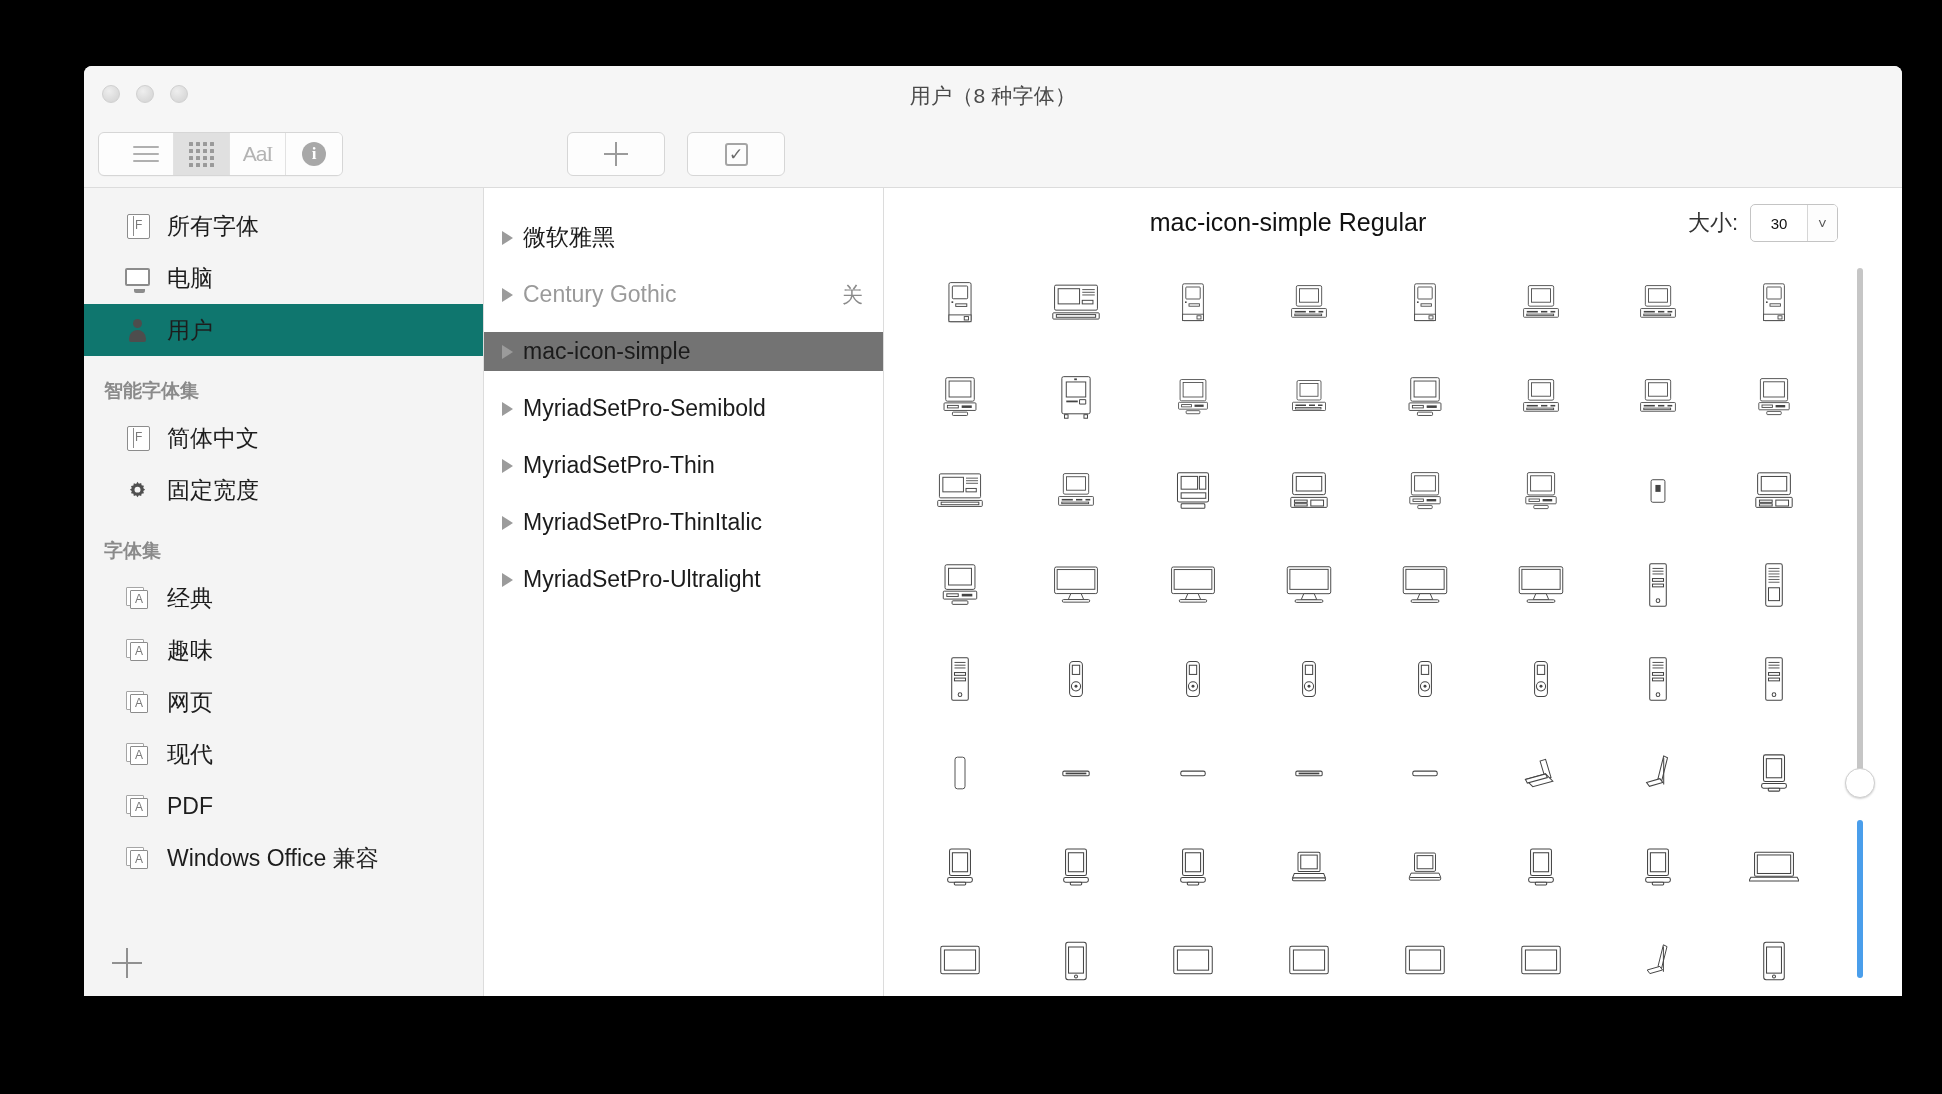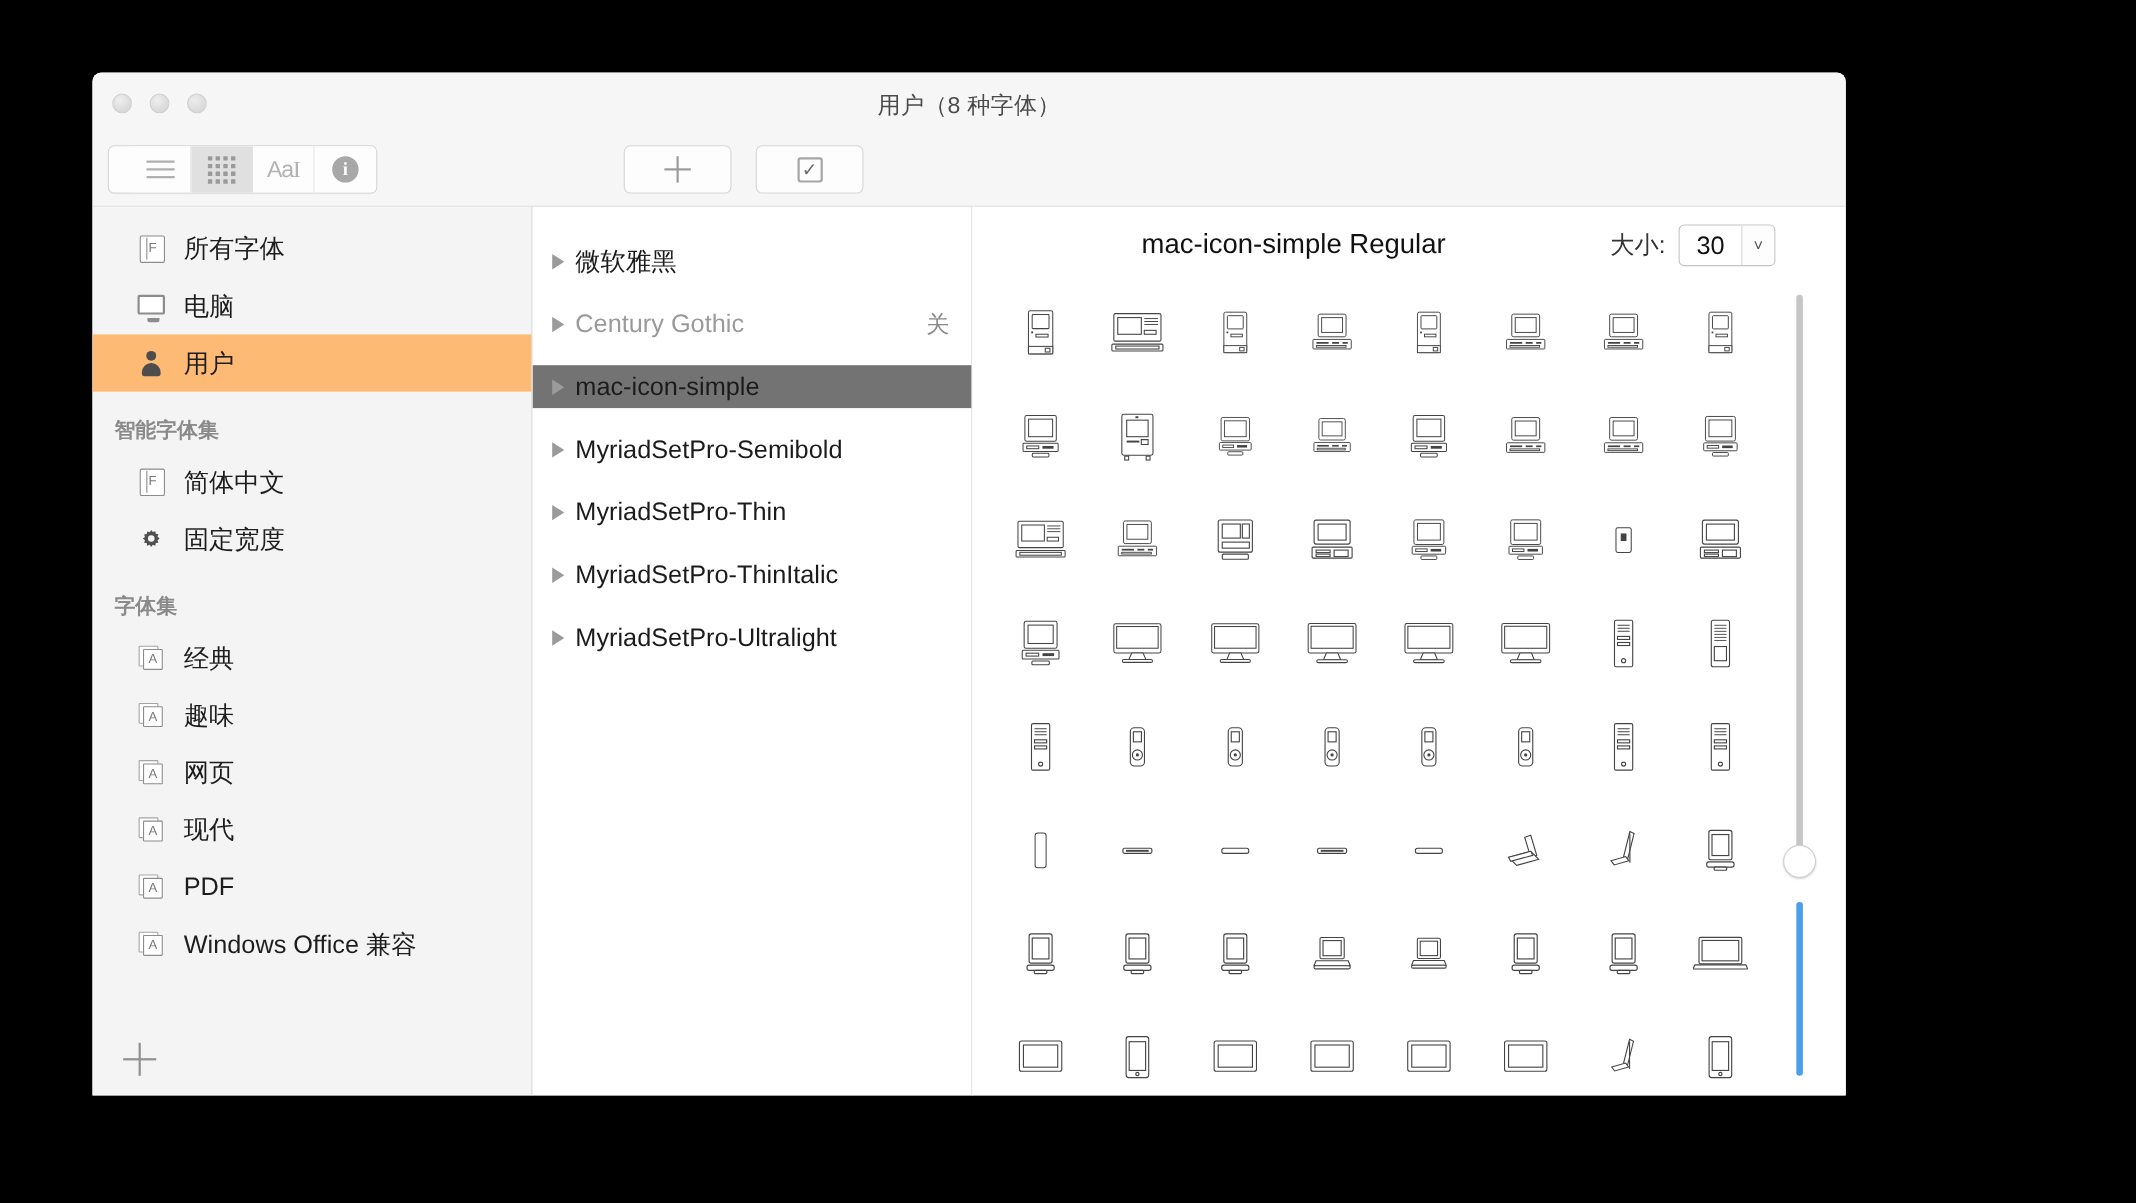--- a/index.html
+++ b/index.html
@@ -6,21 +6,21 @@
   html, body {
     width: 1942px; height: 1094px;
     background: #000; overflow: hidden;
     font-family: "Liberation Sans", sans-serif;
     -webkit-font-smoothing: antialiased;
   }
 
   #window {
     position: absolute;
     left: 84px; top: 66px;
-    width: 1594px; height: 930px;
+    width: 1818px; height: 930px;
     background: #ffffff;
     border-radius: 8px 8px 0 0;
     overflow: hidden;
     box-shadow: 0 0 1px rgba(0,0,0,.35);
   }
 
   
   #titlebar {
     position: relative;
     height: 56px;
@@ -129,21 +129,21 @@
   #sidebar {
     width: 400px; background: #f4f4f4;
     border-right: 1px solid #dcdcdc;
     position: relative; padding-top: 12px;
   }
   .side-item {
     display: flex; align-items: center;
     height: 52px; padding-left: 40px; gap: 16px;
     font-size: 23px; color: #1d1d1d;
   }
-  .side-item.selected { background: #fdba74; }
+  .side-item.selected { background: #0f766e; }
   .side-section {
     font-size: 19px; color: #8a8a8a; font-weight: bold;
     padding: 22px 0 8px 20px;
   }
   .side-label { white-space: nowrap; }
 
   
   .ic { width: 27px; height: 27px; position: relative; flex: 0 0 27px; }
   .ic-book {
     width:23px; height:25px; border:1.8px solid #8c8c8c; border-radius:2px;
@@ -239,21 +239,21 @@
     display:flex; align-items:center; gap:12px;
   }
   #size-label { font-size:22px; color:#333; }
   #size-box {
     display:flex; align-items:stretch;
     border:1px solid #c4c4c4; border-radius:5px; overflow:hidden; background:#fff;
     height:38px;
   }
   #size-value {
     width:56px; display:flex; align-items:center; justify-content:center;
-    font-size:23px; color:#111;
+    font-size:15px; color:#111;
   }
   #size-chevron {
     width:30px; display:flex; align-items:center; justify-content:center;
     border-left:1px solid #d6d6d6; background:#fdfdfd;
     font-size:15px; color:#555;
   }
 
   #glyphgrid {
     position:absolute; left:0; right:70px; top:68px; bottom:0;
     display:grid;

